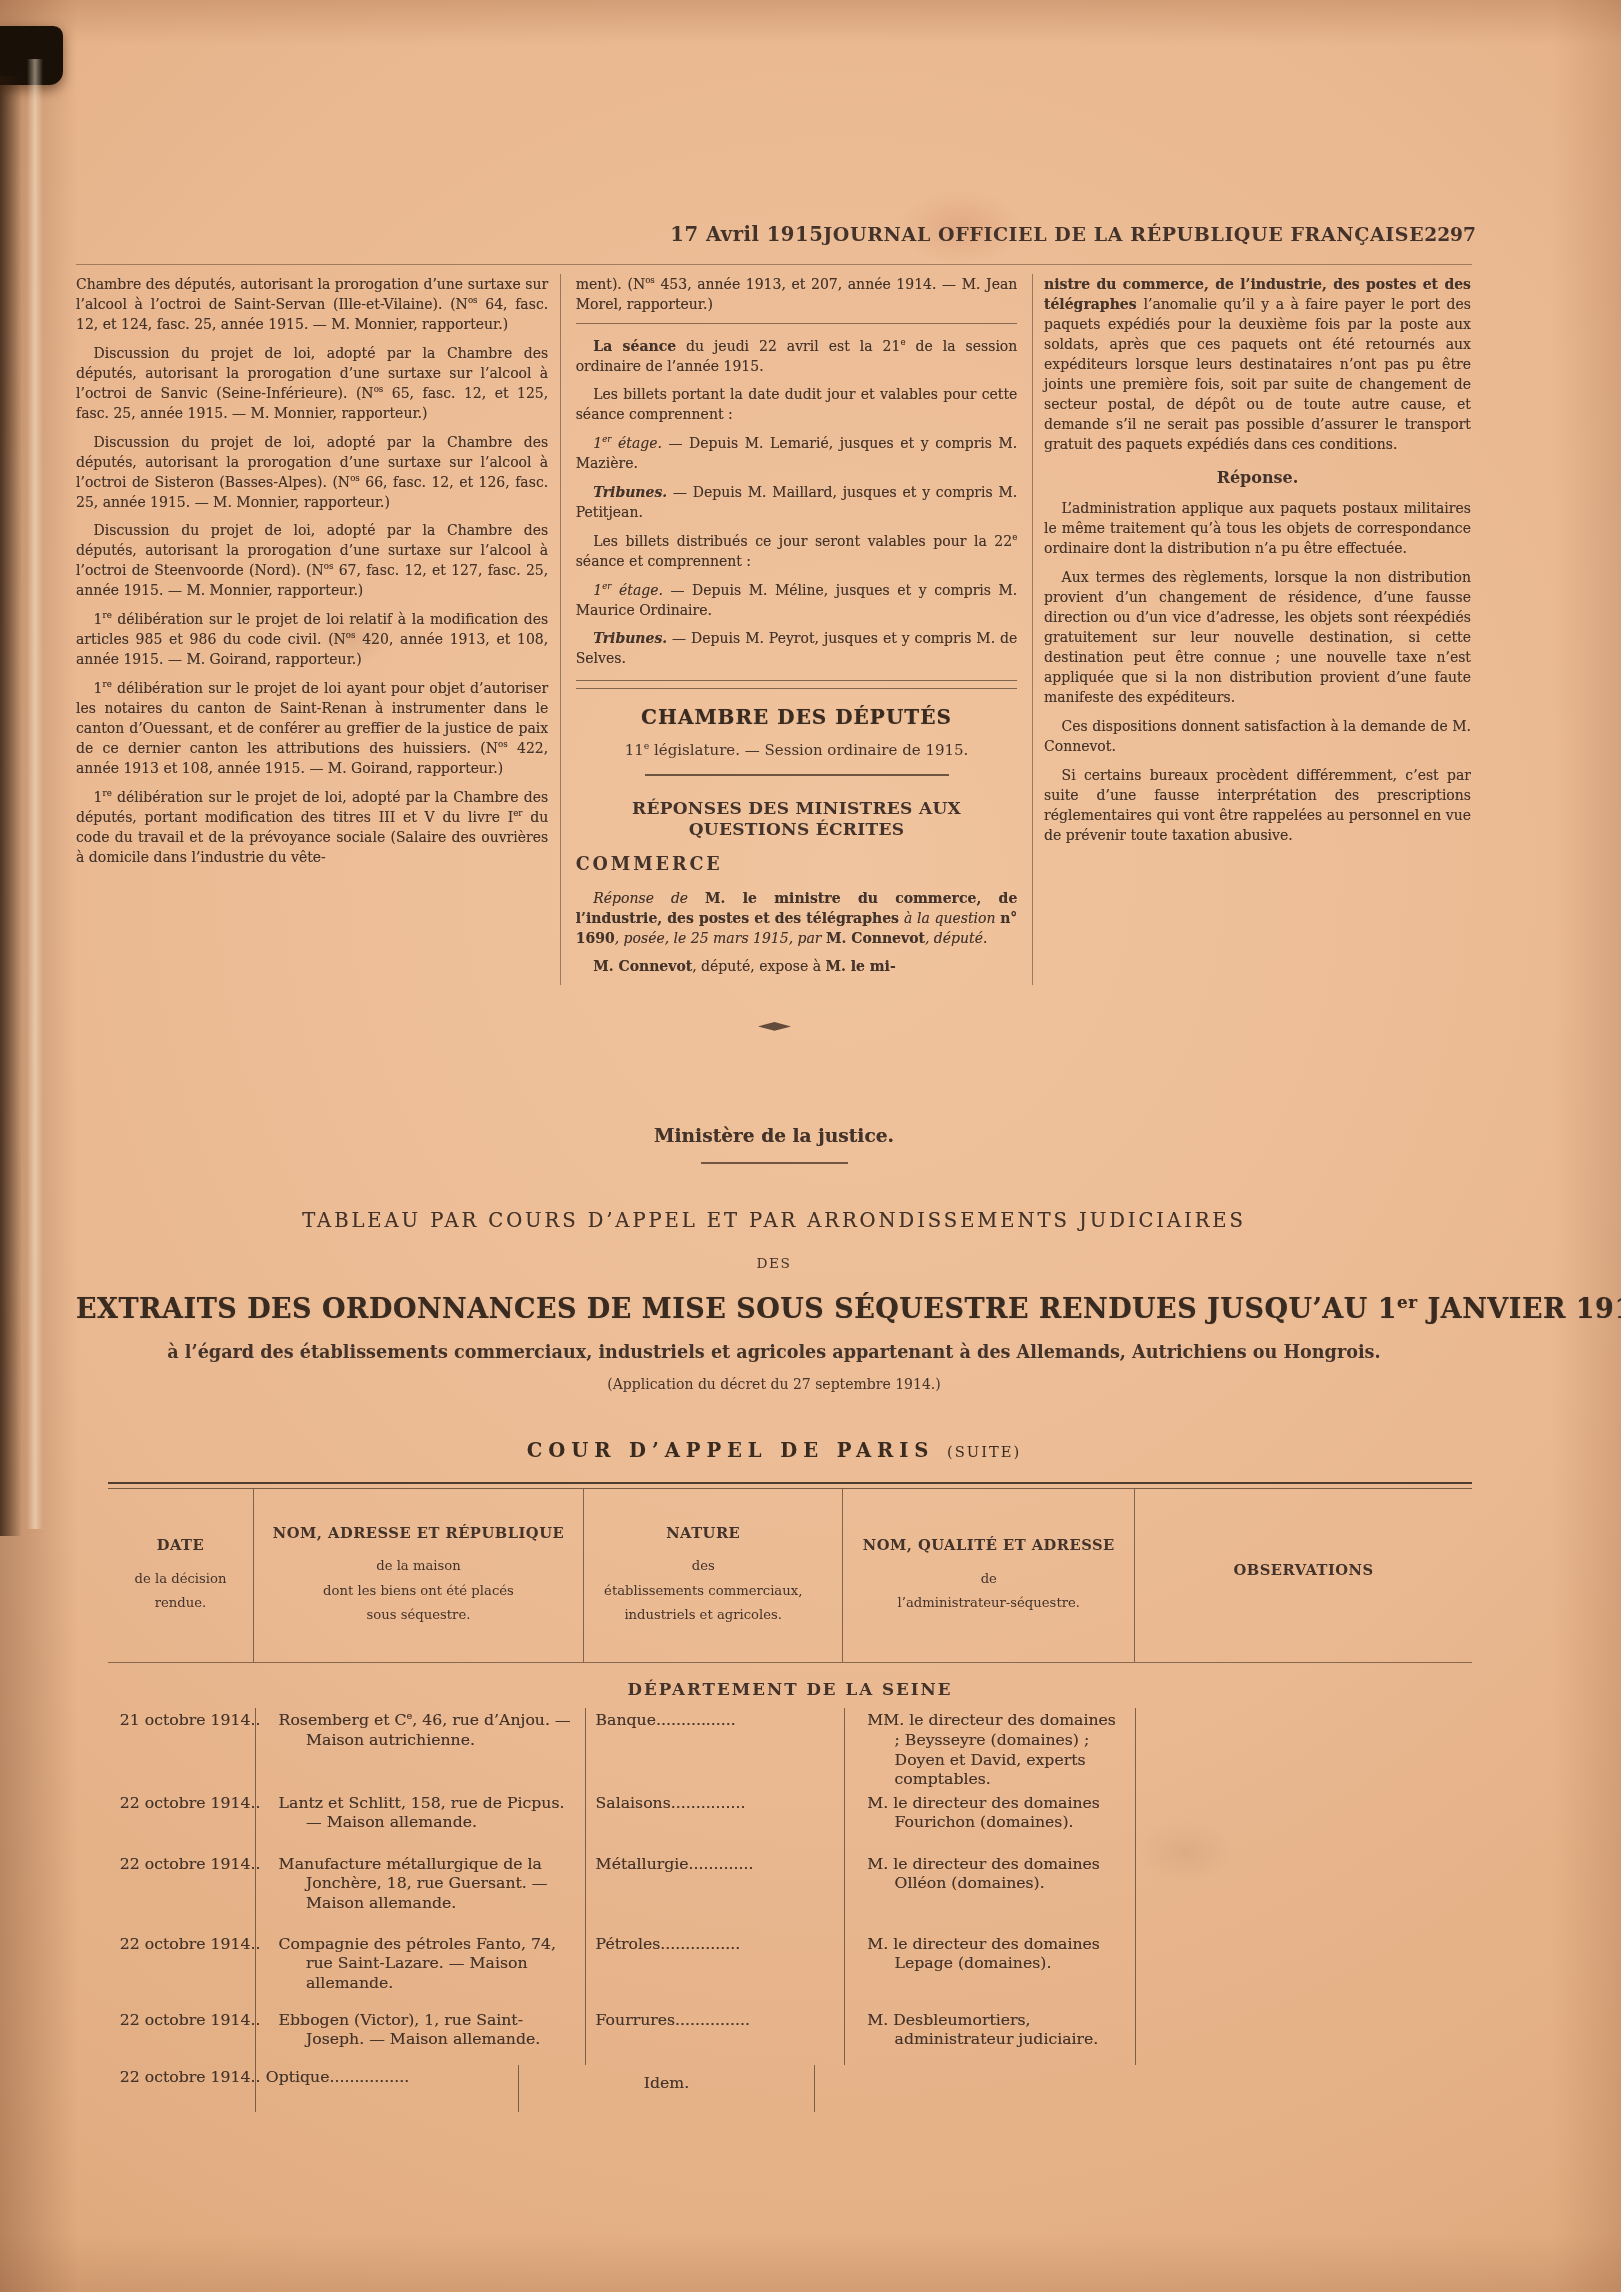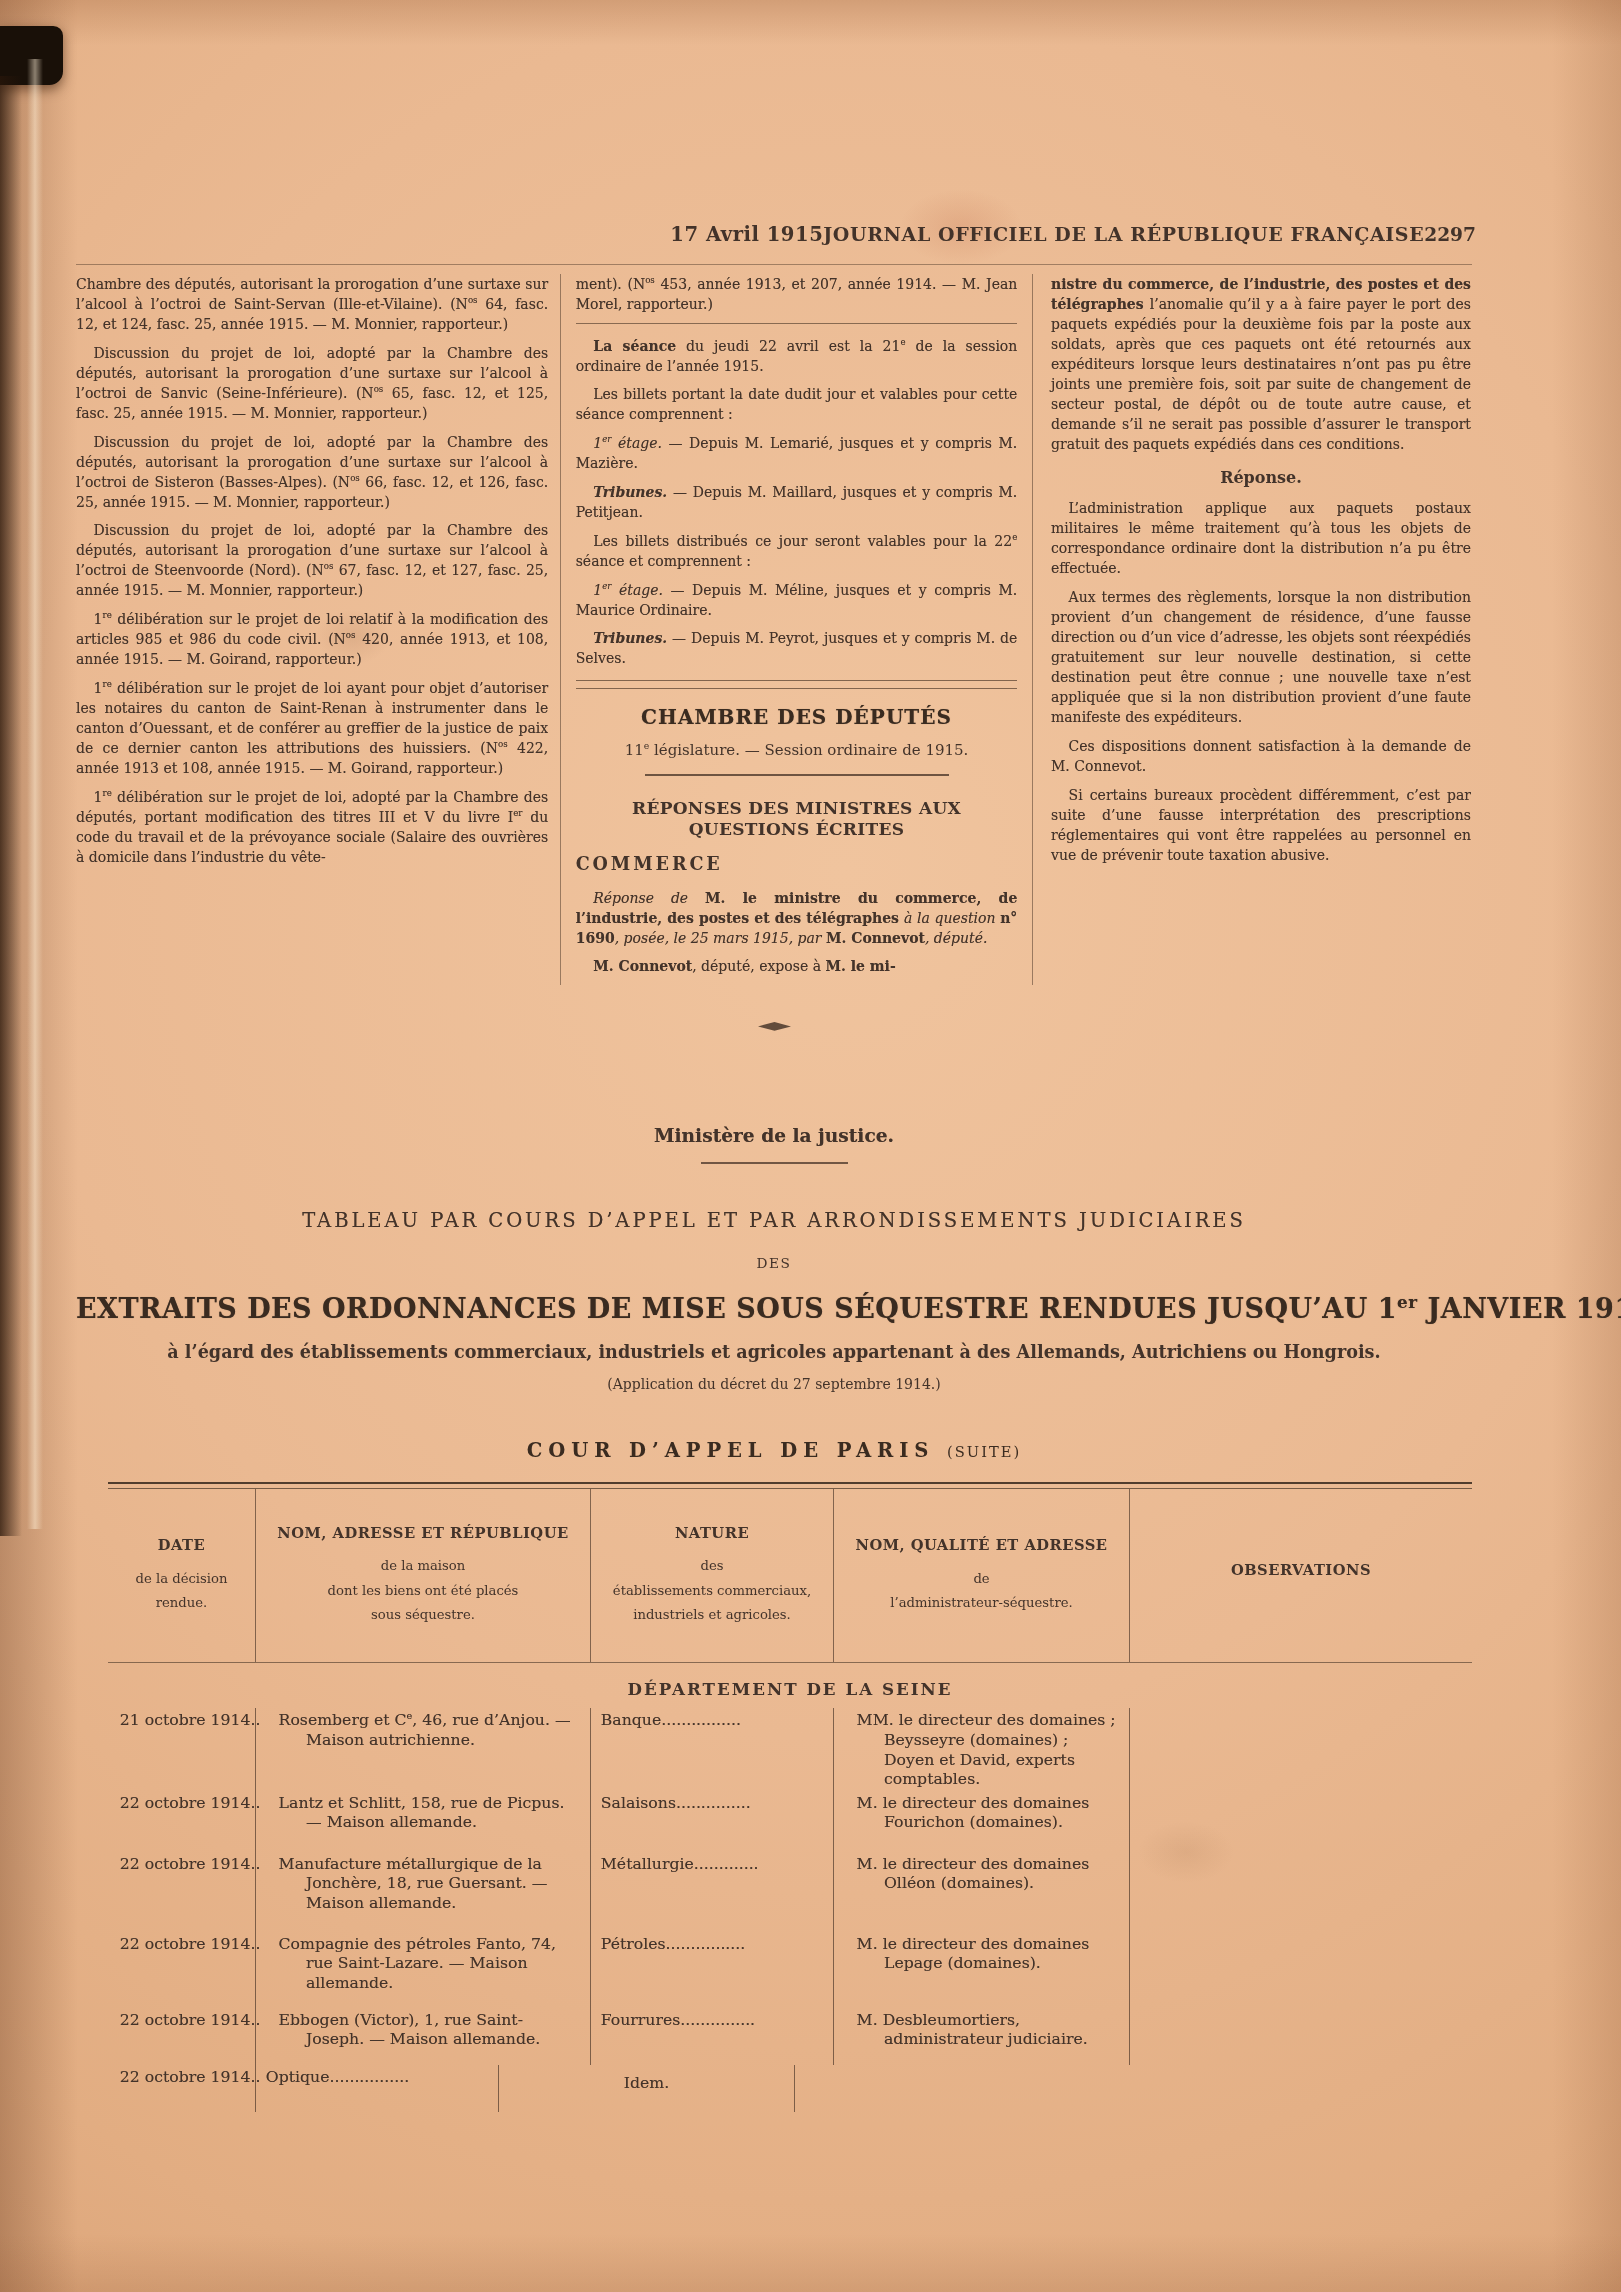--- a/index.html
+++ b/index.html
@@ -27,21 +27,21 @@
   .masthead{position:absolute;left:114px;right:145px;top:223px;display:flex;
     justify-content:flex-end;align-items:baseline;}
   .m-date{font-weight:bold;font-size:19.6px;letter-spacing:0.5px;}
   .m-title{font-weight:bold;font-size:19px;letter-spacing:0.6px;}
   .m-page{font-weight:bold;font-size:18.6px;}
   .head-rule{position:absolute;left:76px;right:149px;top:264px;border-top:1.5px solid rgba(70,50,35,.45);}
   .columns{position:absolute;left:76px;top:274px;width:1396px;display:flex;align-items:stretch;}
   .col{box-sizing:border-box;}
   .col1{width:484px;padding-right:11.8px;}
   .col2{width:472px;padding:0 14.7px;border-left:1.5px solid rgba(70,50,35,.5);}
-  .col3{width:439px;padding-left:18px;border-left:1.5px solid rgba(70,50,35,.5);}
+  .col3{width:439px;padding-left:11px;border-left:1.5px solid rgba(70,50,35,.5);}
   .para{margin:0 0 8.8px 0;text-indent:17.6px;text-align:justify;font-size:14px;line-height:20px;
     text-shadow:0 0 0.6px rgba(62,42,26,.45);}
   .para.noind{text-indent:0;}
   .rule-thin{border-top:1.3px solid rgba(70,50,35,.6);margin:3.9px 0 11.8px;}
   .rule-double{border-top:1.5px solid rgba(70,50,35,.65);border-bottom:1.5px solid rgba(70,50,35,.65);
     height:6.9px;margin:11.8px 0 15.7px;}
   .chambre-title{font-size:20px;font-weight:bold;text-align:center;margin:3.9px 0 11.8px;
     letter-spacing:1px;color:#3a2b20;text-shadow:0 0 0.7px rgba(58,43,32,.5);}
   .chambre-sub{text-align:center;font-size:15px;margin-bottom:15.7px;}
   .rule-thick{width:304px;border-top:2.5px solid rgba(60,42,30,.72);margin:0 auto 21.6px;}
@@ -67,21 +67,21 @@
   .t-toprule{height:3.9px;border-top:2px solid rgba(55,40,28,.85);border-bottom:1.5px solid rgba(55,40,28,.65);}
   .t-header{display:flex;align-items:stretch;min-height:173px;border-bottom:1.3px solid rgba(55,40,28,.55);}
   .th{box-sizing:border-box;text-align:center;display:flex;flex-direction:column;justify-content:center;
     padding:9.8px 7.8px;}
   .th + .th{border-left:1.5px solid rgba(60,42,30,.6);}
   .th-main{font-size:14.7px;font-weight:bold;letter-spacing:0.5px;margin-bottom:11.8px;line-height:19.6px;}
   .th-sub{font-size:13.2px;line-height:24.5px;}
   .th-0,.td-0{width:147px;}
   .th-1,.td-1{width:335px;}
   .th-2,.td-2{width:243px;}
-  .th-3,.td-3{width:296px;}
+  .th-3,.td-3{width:296px;margin-left:20px;}
   .th-4,.td-4{width:343px;}
   .t-section{text-align:center;font-weight:bold;font-size:16.7px;letter-spacing:2px;padding:15.7px 0 9.8px;}
   .t-row{display:flex;align-items:stretch;}
   .t-row:nth-child(1){min-height:78px;}
   .t-row:nth-child(2){min-height:61px;}
   .t-row:nth-child(3){min-height:80px;}
   .t-row:nth-child(4){min-height:76px;}
   .t-row:nth-child(5){min-height:57px;}
   .t-row:nth-child(6){min-height:47px;}
   .td{box-sizing:border-box;padding:2px 9.8px;font-size:15.7px;line-height:19.6px;

